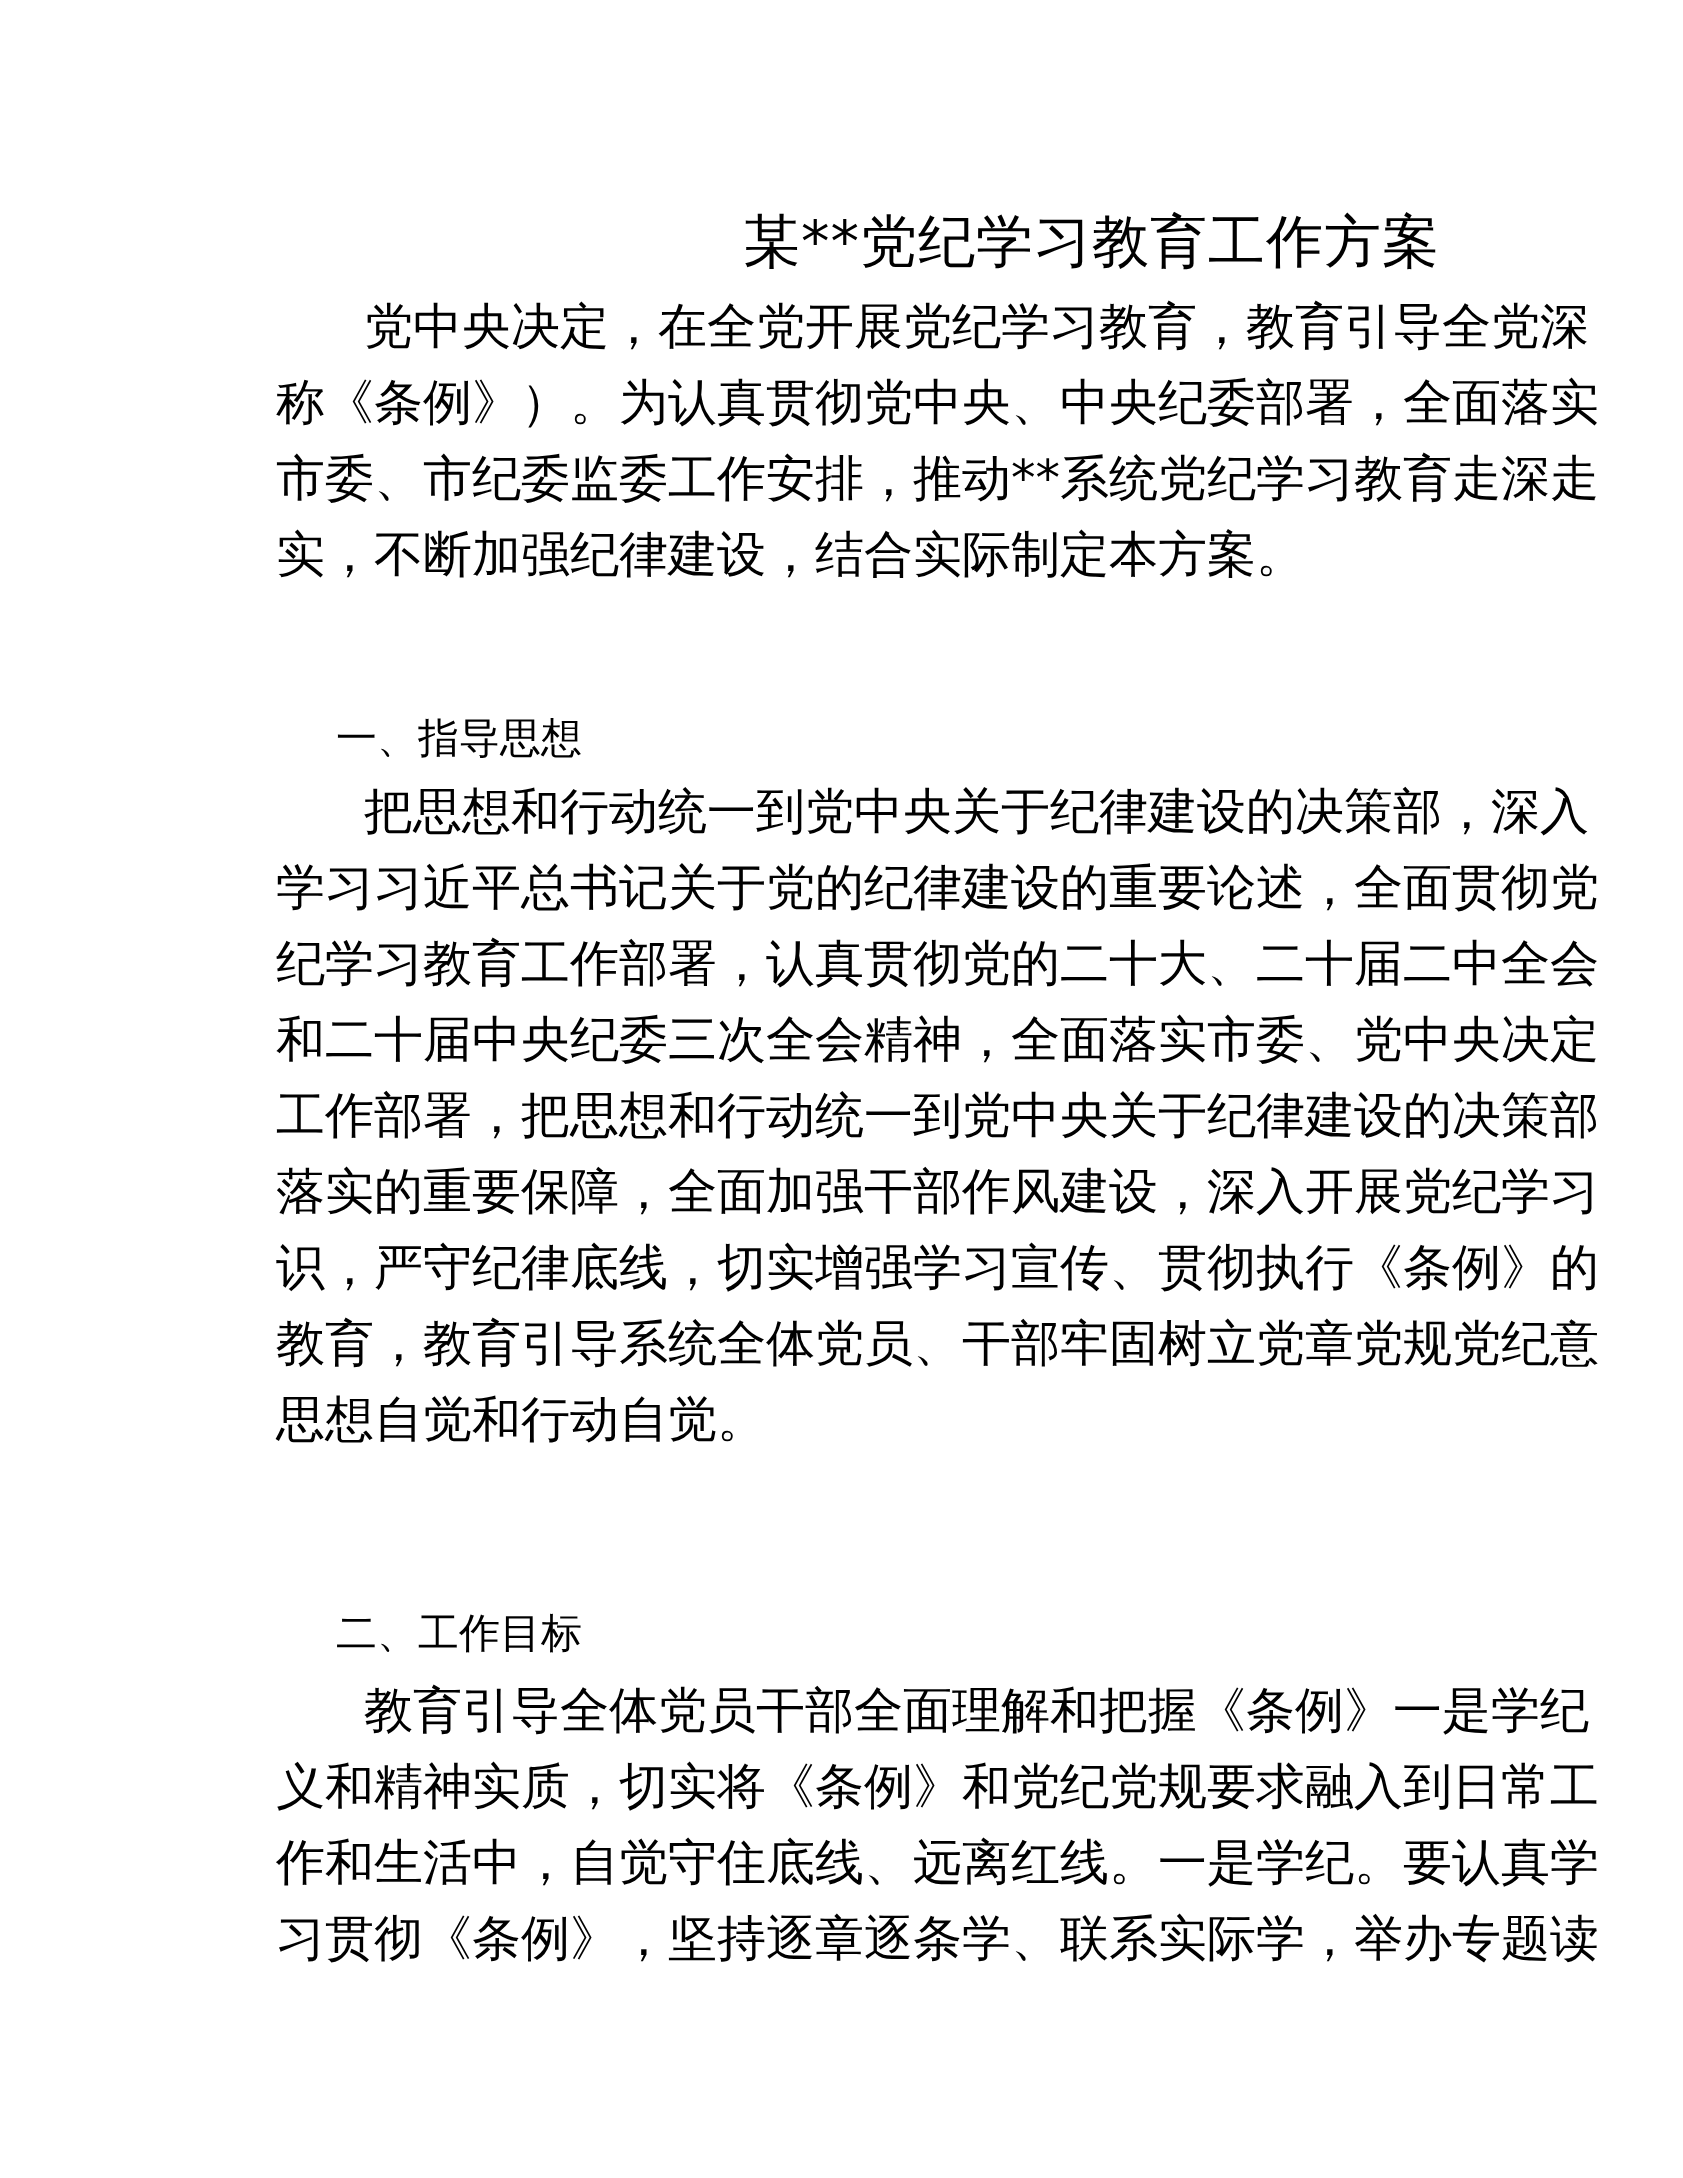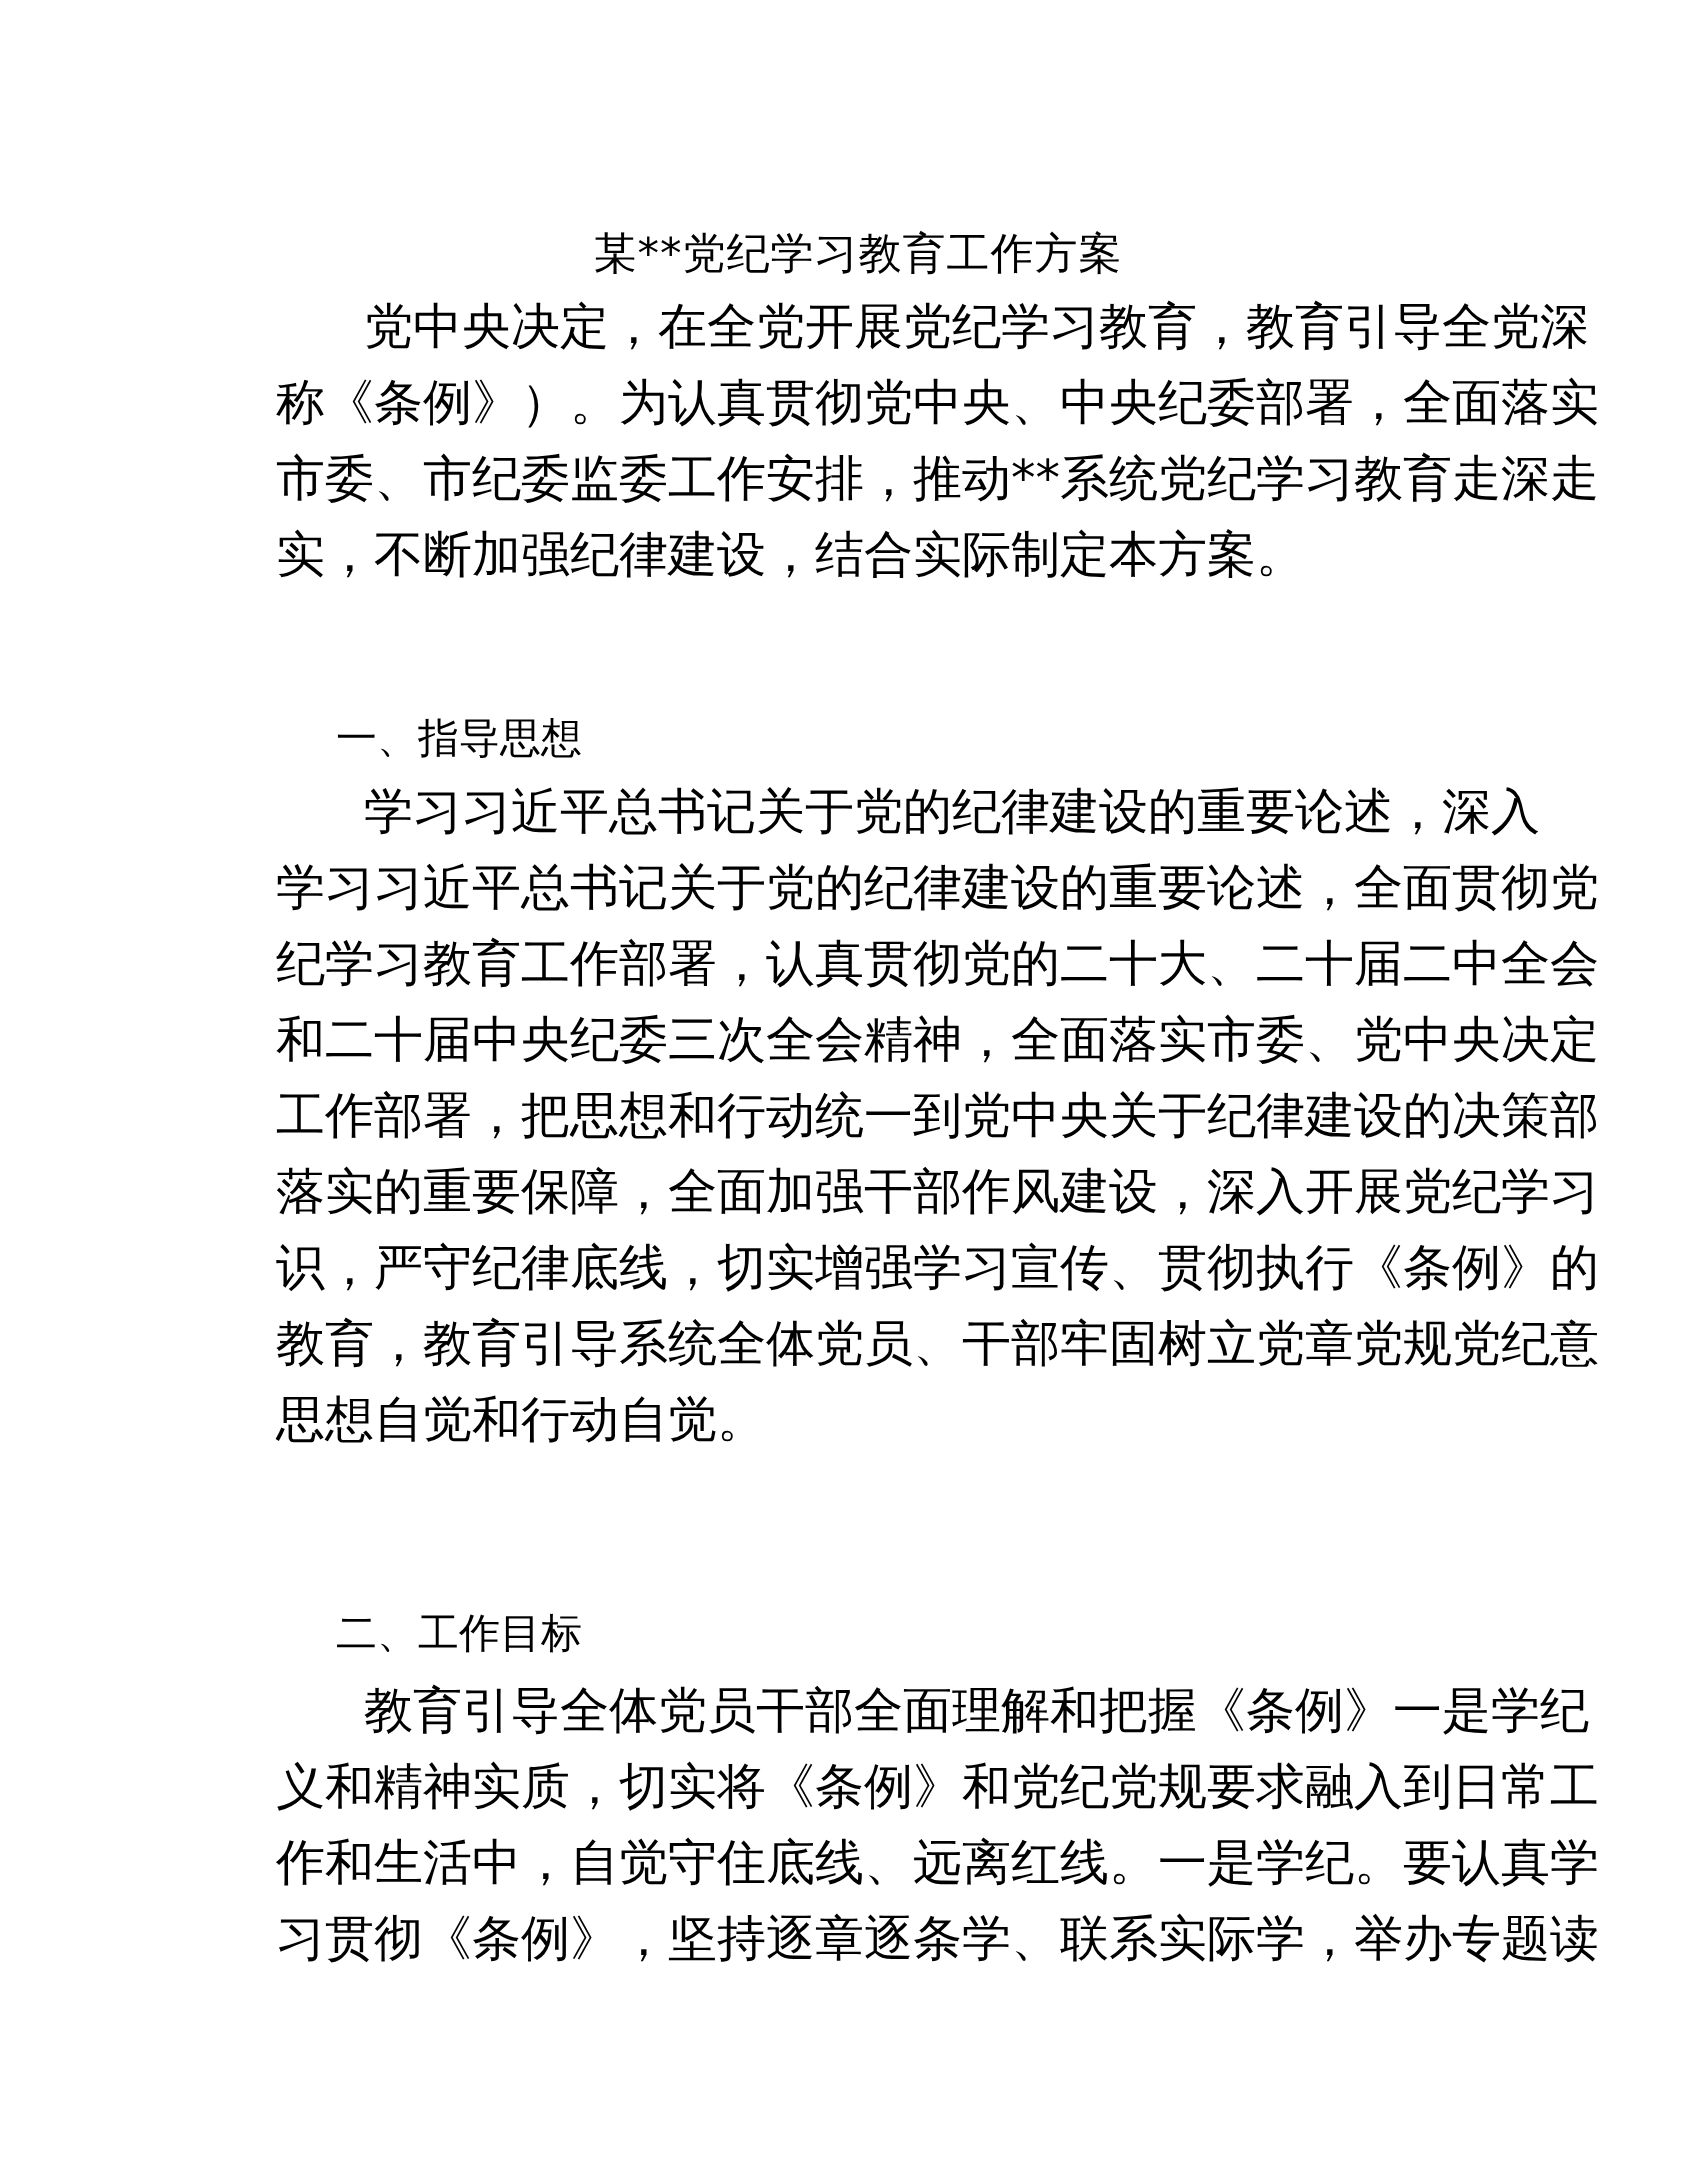--- a/index.html
+++ b/index.html
@@ -19,25 +19,25 @@
       position: absolute;
       left: 248px;
       top: 0;
       width: 1188px;
     }
     .doc-title {
       position: absolute;
       left: 0;
       top: 206px;
       width: 1188px;
-      text-align: center;
-      font-size: 43px;
+      text-align: right;
+      font-size: 57px;
       line-height: 63px;
       letter-spacing: 1px;
-      margin: 16px;
+      margin: 4px;
       font-weight: normal;
     }
     .body-block {
       position: absolute;
       left: 0;
       width: 1188px;
     }
     .line {
       display: block;
       height: 76px;
@@ -74,21 +74,21 @@
     <span class="line">称《条例》）。为认真贯彻党中央、中央纪委部署，全面落实</span>
     <span class="line">市委、市纪委监委工作安排，推动**系统党纪学习教育走深走</span>
     <span class="line last">实，不断加强纪律建设，结合实际制定本方案。</span>
   </div>
 
   <div class="body-block" style="top:700px;">
     <div class="heading">一、指导思想</div>
   </div>
 
   <div class="body-block" style="top:774px;">
-    <span class="line indent">学习习近平总书记关于党的纪律建设的重要论述，深入</span>
+    <span class="line indent">把思想和行动统一到党中央关于纪律建设的决策部，深入</span>
     <span class="line">学习习近平总书记关于党的纪律建设的重要论述，全面贯彻党</span>
     <span class="line">纪学习教育工作部署，认真贯彻党的二十大、二十届二中全会</span>
     <span class="line">和二十届中央纪委三次全会精神，全面落实市委、党中央决定</span>
     <span class="line">工作部署，把思想和行动统一到党中央关于纪律建设的决策部</span>
     <span class="line">落实的重要保障，全面加强干部作风建设，深入开展党纪学习</span>
     <span class="line">识，严守纪律底线，切实增强学习宣传、贯彻执行《条例》的</span>
     <span class="line">教育，教育引导系统全体党员、干部牢固树立党章党规党纪意</span>
     <span class="line last">思想自觉和行动自觉。</span>
   </div>
 

